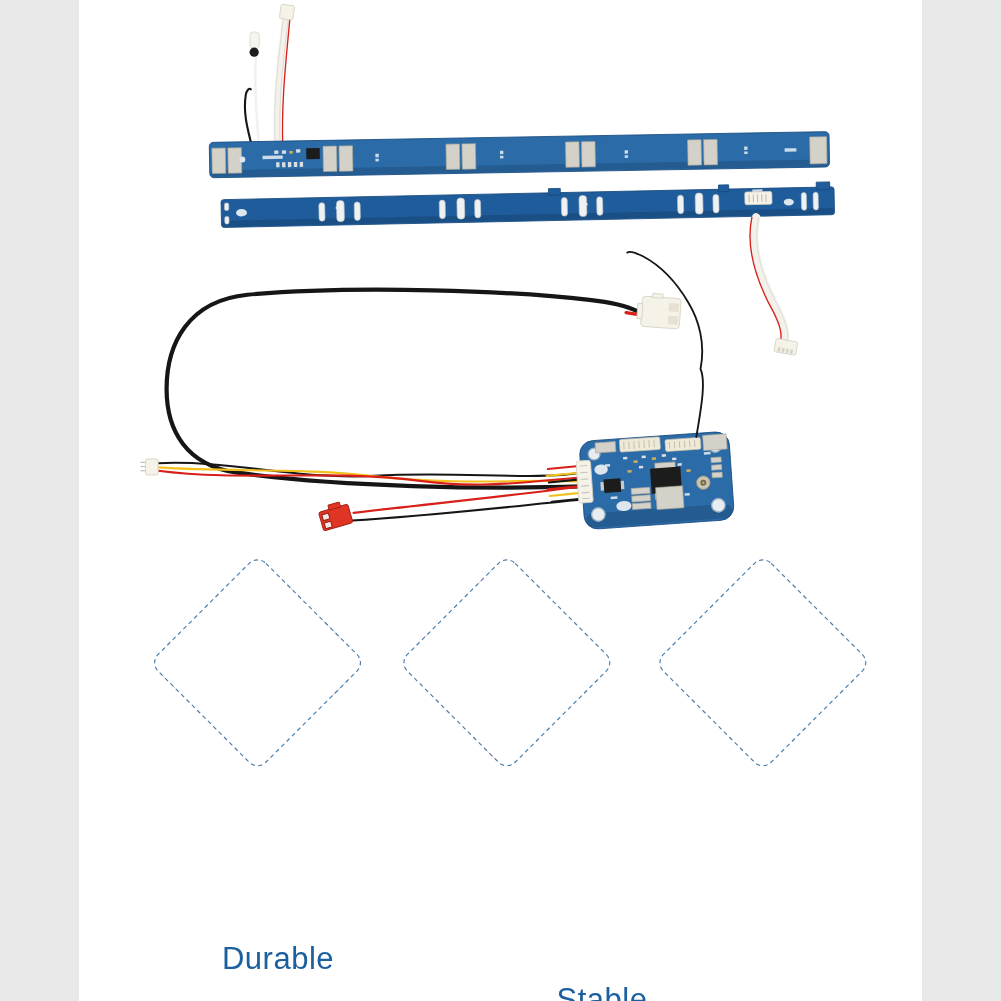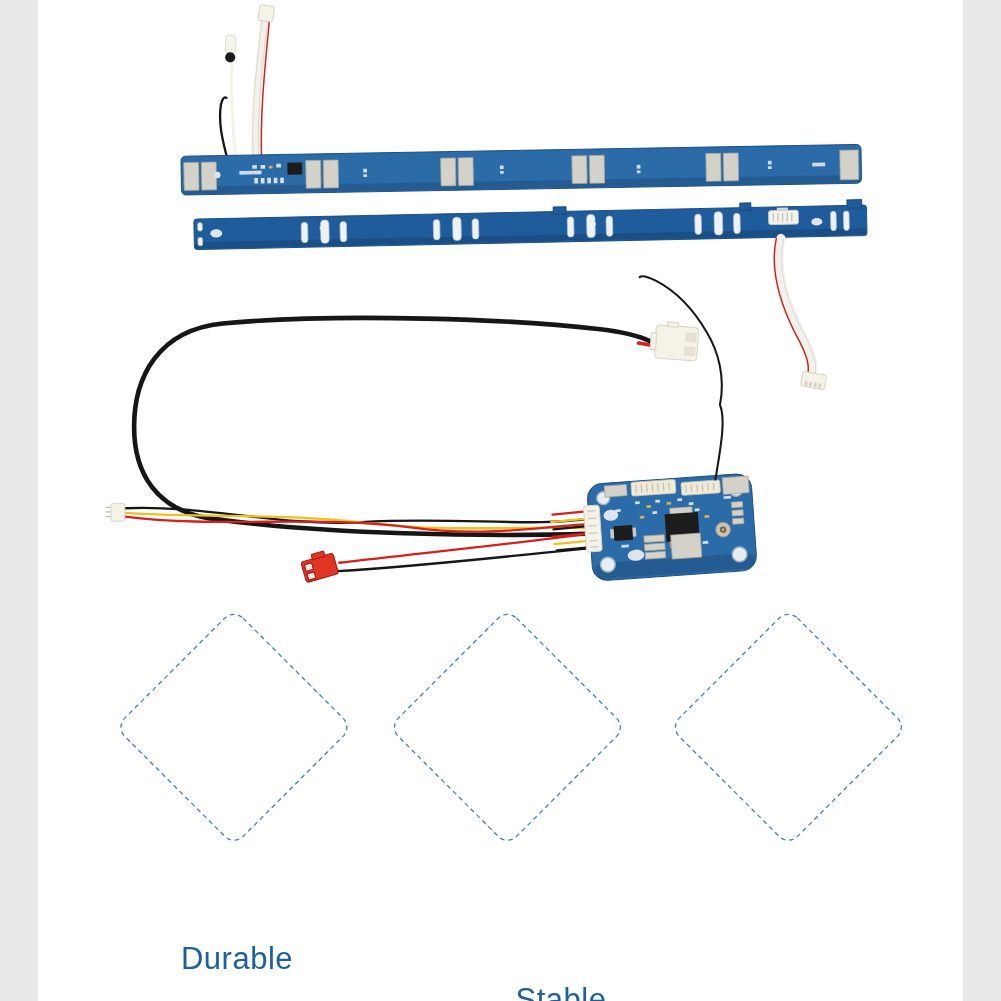--- a/index.html
+++ b/index.html
@@ -1,17 +1,17 @@
 <!DOCTYPE html>
 <html style="--background: #ffffff; --pcb_blue: #2a6ba8; --pcb_dark_blue: #1f5c9b; --pcb_edge: #17497e; --pad_silver: #d4d2c8; --pad_stroke: #a8a69b; --slot_white: #eef2f3; --component_black: #1c1c1c; --ivory_connector: #efe9d8; --connector_white: #f5f2e8; --connector_red: #e03524; --wire_black: #161616; --wire_red: #d81f1a; --wire_yellow: #f2c11d; --wire_white: #f3f1ec; --label_blue: #1a5f9e; --diamond_border: #4b7dad;"><head>
 <meta charset="utf-8">
 <style>
   html,body{margin:0;padding:0;}
   body{background:#e9e9e9;font-family:"Liberation Sans",sans-serif;}
-  #stage{position:relative;width:925px;height:1001px;background:var(--background,#fff);overflow:hidden;margin:0 auto;}
+  #stage{position:relative;width:843px;height:1001px;background:var(--background,#fff);overflow:hidden;margin:0 auto;}
   #scene{position:absolute;inset:0;}
   
   .pcb  {fill:var(--pcb_blue);stroke:var(--pcb_edge);stroke-width:1;}
   .pcbd {fill:var(--pcb_dark_blue);stroke:var(--pcb_edge);stroke-width:1;}
   .shade{fill:#000;fill-opacity:.14;}
   .pad  {fill:var(--pad_silver);stroke:var(--pad_stroke);stroke-width:.8;}
   .slot {fill:var(--slot_white);stroke:#b9c2c8;stroke-width:.8;}
   .hole {fill:#e7edf1;stroke:#9ab0c0;stroke-width:1.6;}
   .oval {fill:#dde6ee;}
   .blk  {fill:var(--component_black);}

